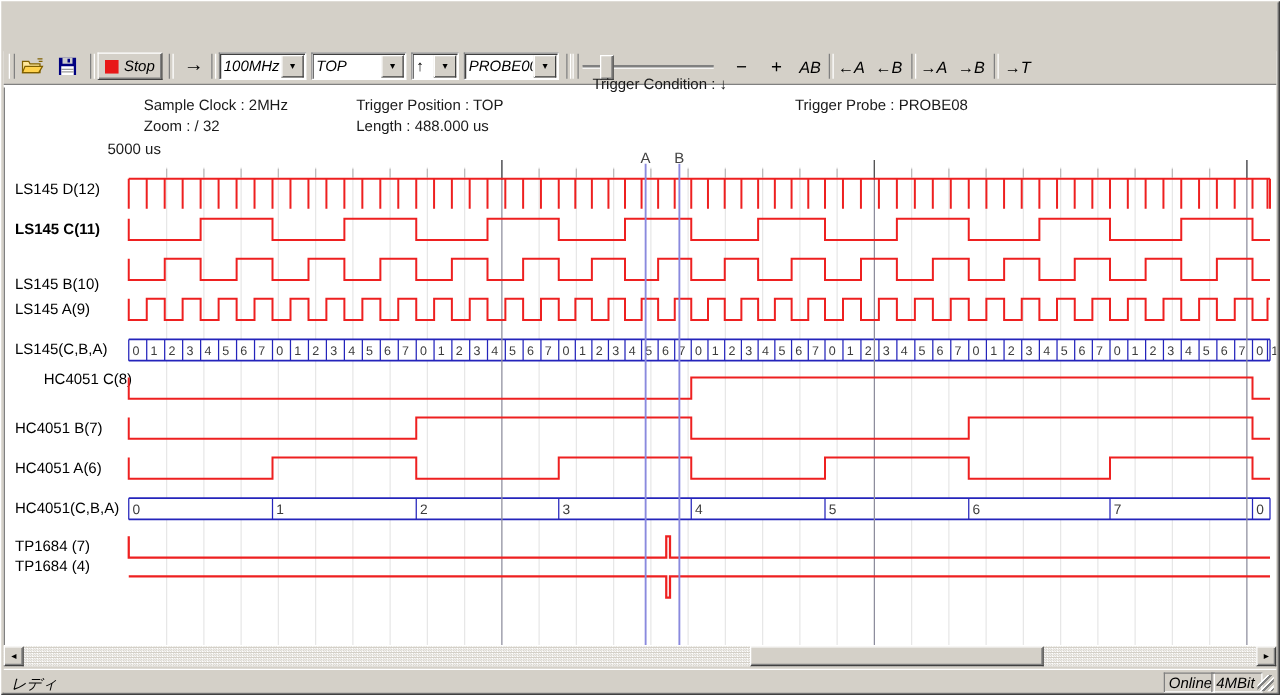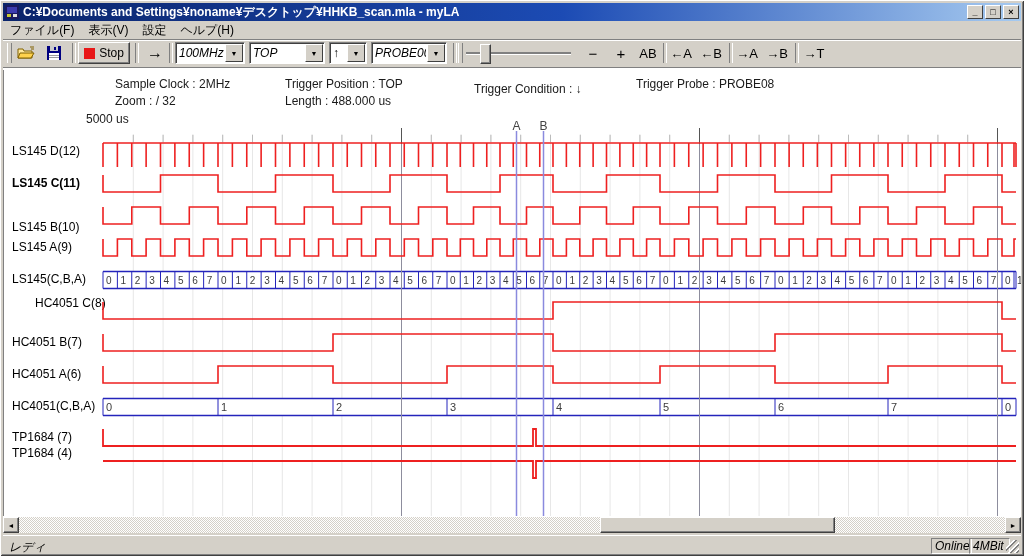--- a/index.html
+++ b/index.html
@@ -19,21 +19,21 @@
   #menubar{position:absolute;left:3px;top:21px;right:3px;height:18px;display:flex;align-items:center;
     border-bottom:1px solid #808080;box-shadow:0 1px 0 #fff;}
   .menu-item{font-size:12px;color:#000;padding:1px 7px;}
   
   #toolbar{position:absolute;left:3px;top:40px;right:3px;height:27px;border-bottom:1px solid #808080;box-shadow:0 1px 0 #ffffff;}
   .tool{position:absolute;top:2px;height:22px;box-sizing:border-box;}
   .sep{position:absolute;top:3px;width:2px;height:20px;border-left:1px solid #808080;border-right:1px solid #fff;}
   .grip{position:absolute;top:3px;width:3px;height:20px;border-left:1px solid #fff;border-right:1px solid #808080;}
   .icon-btn{display:flex;align-items:center;justify-content:center;background:#d4d0c8;}
   .raised{border:1px solid;border-color:#fff #404040 #404040 #fff;box-shadow:inset -1px -1px 0 #808080;}
-  .flatbtn{display:flex;align-items:center;justify-content:center;font-size:13px;color:#000;background:transparent;}
+  .flatbtn{display:flex;align-items:center;justify-content:center;font-size:13px;color:#000;background:transparent;font-style:italic;}
   .combo{background:#fff;border:1px solid;border-color:#808080 #fff #fff #808080;
      box-shadow:inset 1px 1px 0 #404040;display:flex;align-items:center;font-style:italic;}
   .combo .val{flex:1;font-size:12px;padding:0 3px;color:#000;white-space:nowrap;overflow:hidden;}
   .combo .drop{width:16px;height:16px;margin:1px;background:#d4d0c8;border:1px solid;border-color:#fff #404040 #404040 #fff;
      font-size:7px;display:flex;align-items:center;justify-content:center;color:#000;}
   #slider-track{position:absolute;top:12px;height:2px;background:#808080;box-shadow:0 1px 0 #fff;}
   #slider-thumb{position:absolute;top:4px;width:9px;height:18px;background:#d4d0c8;
      border:1px solid;border-color:#fff #404040 #404040 #fff;box-shadow:inset -1px -1px 0 #808080;}
   
   #main{position:absolute;left:3px;top:68px;width:1018px;height:449px;background:#fff;overflow:hidden;}
@@ -58,39 +58,21 @@
   #resize-grip{position:absolute;right:2px;top:4px;width:13px;height:13px;
      background:linear-gradient(135deg,transparent 30%,#fff 30%,#fff 38%,#808080 38%,#808080 46%,transparent 46%,
      transparent 55%,#fff 55%,#fff 63%,#808080 63%,#808080 71%,transparent 71%,
      transparent 80%,#fff 80%,#fff 88%,#808080 88%,#808080 96%,transparent 96%);}
 </style>
 </head>
 <body>
 
 <div id="win">
 
-  <div id="titlebar">
-    <svg width="14" height="14" viewBox="0 0 14 14">
-      <rect x="0" y="0" width="14" height="14" fill="#1a1a5e"></rect>
-      <rect x="2" y="2" width="10" height="6" fill="#3c3cae"></rect>
-      <rect x="2" y="9" width="4" height="3" fill="#c8c832"></rect>
-      <rect x="8" y="9" width="4" height="3" fill="#e0e0e0"></rect>
-    </svg>
-    <span id="title-text">C:¥Documents and Settings¥noname¥デスクトップ¥HHKB_scan.mla - myLA</span>
-    <span class="tbtn">_</span>
-    <span class="tbtn">□</span>
-    <span class="tbtn">×</span>
-  </div>
-
-  <div id="menubar">
-    <span class="menu-item">ファイル(F)</span>
-    <span class="menu-item">表示(V)</span>
-    <span class="menu-item">設定</span>
-    <span class="menu-item">ヘルプ(H)</span>
-  </div>
+
 
   <div id="toolbar">
     <span class="grip" style="left:4px"></span>
 
     <span class="tool icon-btn" style="left:10px;width:26px">
       <svg width="18" height="14" viewBox="0 0 18 14">
         <path d="M1 3 L6 3 L7 5 L15 5 L15 12 L1 12 Z" fill="#ffe89c" stroke="#806000" stroke-width="1"></path>
         <path d="M3 7 L17 7 L14 12 L1 12 Z" fill="#ffd24d" stroke="#806000" stroke-width="1"></path>
         <path d="M13 1 L17 1 M14 3 L17 3" stroke="#806000" stroke-width="1"></path>
       </svg>
@@ -163,21 +145,21 @@
     <span class="sep" style="left:792px"></span>
 
     <span class="tool flatbtn" style="left:796px;width:30px">→T</span>
   </div>
 
   <div id="main"></div>
   <div id="gutter-groove"></div>
 
   <div class="info-text" style="left:115px;top:77px">Sample Clock : 2MHz</div>
   <div class="info-text" style="left:285px;top:77px">Trigger Position : TOP</div>
-  <div class="info-text" style="left:474px;top:82px">Trigger Condition : ↓</div>
+  <div class="info-text" style="left:474px;top:60px">Trigger Condition : ↓</div>
   <div class="info-text" style="left:636px;top:77px">Trigger Probe : PROBE08</div>
   <div class="info-text" style="left:115px;top:94px">Zoom : /  32</div>
   <div class="info-text" style="left:285px;top:94px">Length : 488.000 us</div>
   <div class="info-text" style="left:86px;top:112px">5000 us</div>
 
   <div id="channel-labels">
       <div class="chan-label" style="top: 144px;">LS145 D(12)</div>
       <div class="chan-label" style="top: 176px; font-weight: bold;">LS145 C(11)</div>
       <div class="chan-label" style="top: 220px;">LS145 B(10)</div>
       <div class="chan-label" style="top: 240px;">LS145 A(9)</div>

